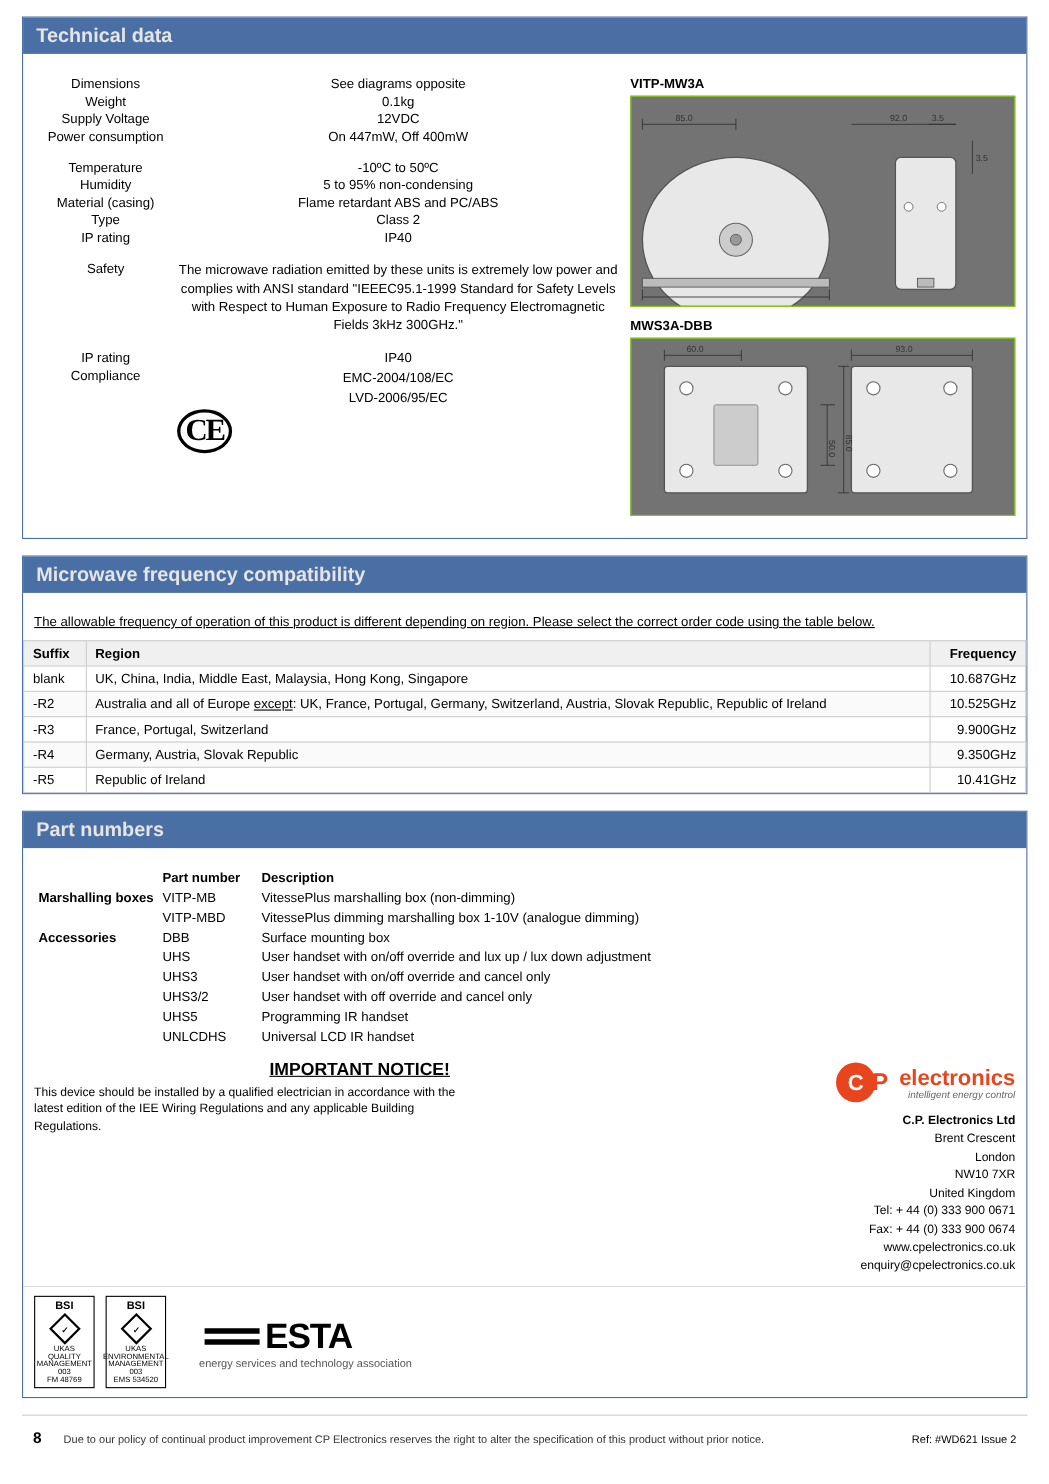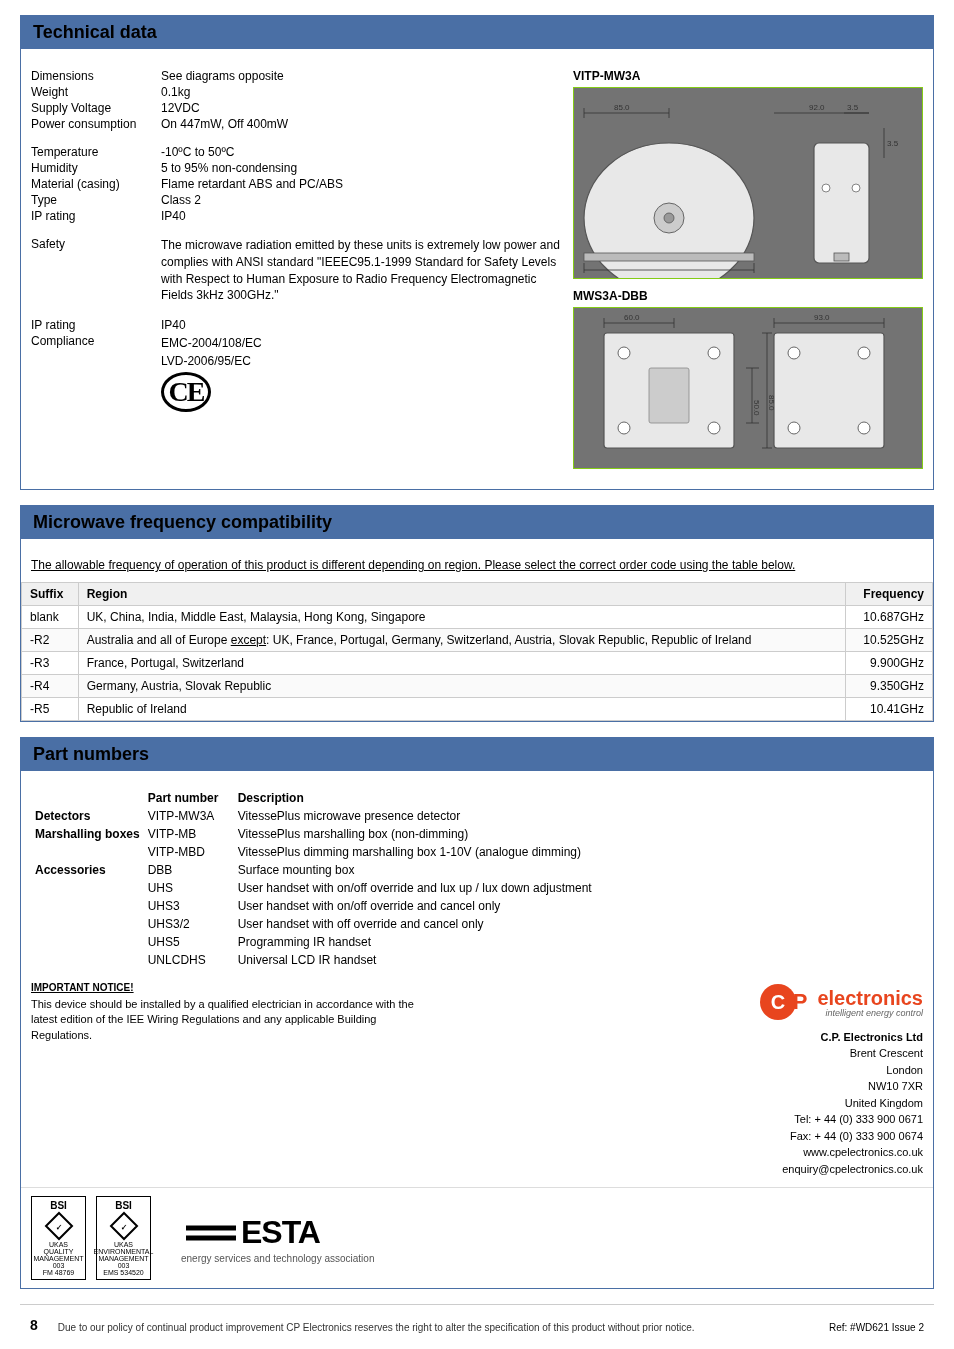--- a/index.html
+++ b/index.html
@@ -12,21 +12,21 @@
       min-height: 1349px;
     }
 
     .page {
       padding: 15px 20px;
     }
 
     
     .section-header {
       background: #4a6fa5;
-      color: #000000;
+      color: #e5e5e5;
       font-size: 18px;
       font-weight: bold;
       padding: 6px 12px;
       margin-bottom: 10px;
     }
 
     
     .technical-data {
       border: 1px solid #4a6fa5;
       margin-bottom: 15px;
@@ -37,20 +37,21 @@
       padding: 10px;
       gap: 10px;
     }
 
     .tech-specs {
       flex: 1;
     }
 
     .spec-group {
       margin-bottom: 14px;
+      text-align: center;
     }
 
     .spec-row {
       display: flex;
       margin-bottom: 2px;
     }
 
     .spec-label {
       width: 130px;
       min-width: 130px;
@@ -163,23 +164,24 @@
       vertical-align: top;
       min-width: 80px;
     }
 
     .part-desc {
       vertical-align: top;
     }
 
     .notice-title {
       font-weight: bold;
-      font-size: 10px;
+      font-size: 16px;
       text-decoration: underline;
       margin-bottom: 4px;
+      text-align: center;
     }
 
     .notice-text {
       font-size: 11px;
       line-height: 1.4;
       max-width: 400px;
     }
 
     .address-block {
       font-size: 11px;
@@ -486,25 +488,20 @@
       <table class="part-table">
         <thead>
           <tr>
             <td style="width:110px;"></td>
             <td style="font-weight:bold; width:90px;">Part number</td>
             <td style="font-weight:bold;">Description</td>
           </tr>
         </thead>
         <tbody>
 
-          <tr>
-            <td class="part-label">Detectors</td>
-            <td class="part-number">VITP-MW3A</td>
-            <td class="part-desc">VitessePlus microwave presence detector</td>
-          </tr>
 
           <tr>
             <td class="part-label">Marshalling boxes</td>
             <td class="part-number">VITP-MB</td>
             <td class="part-desc">VitessePlus marshalling box (non-dimming)</td>
           </tr>
           <tr>
             <td></td>
             <td class="part-number">VITP-MBD</td>
             <td class="part-desc">VitessePlus dimming marshalling box 1-10V (analogue dimming)</td>

